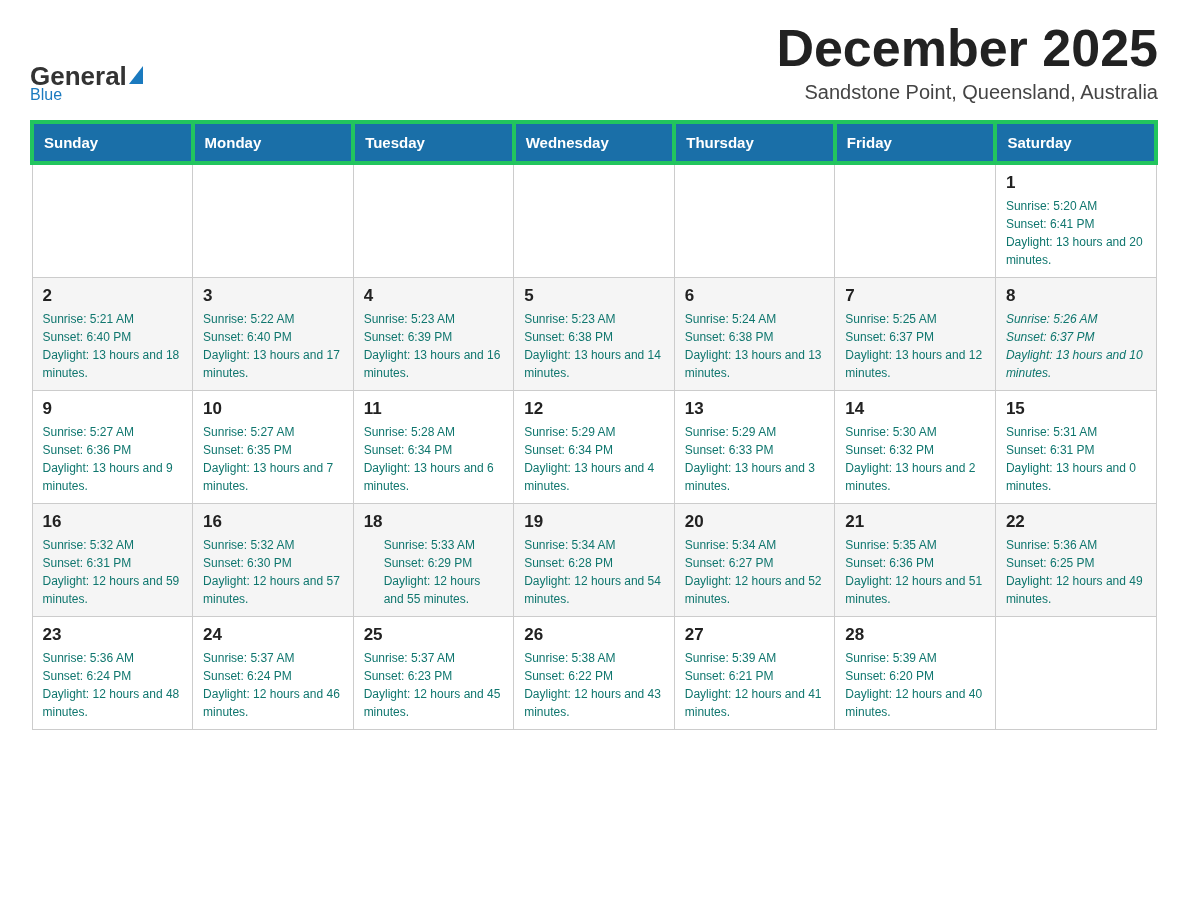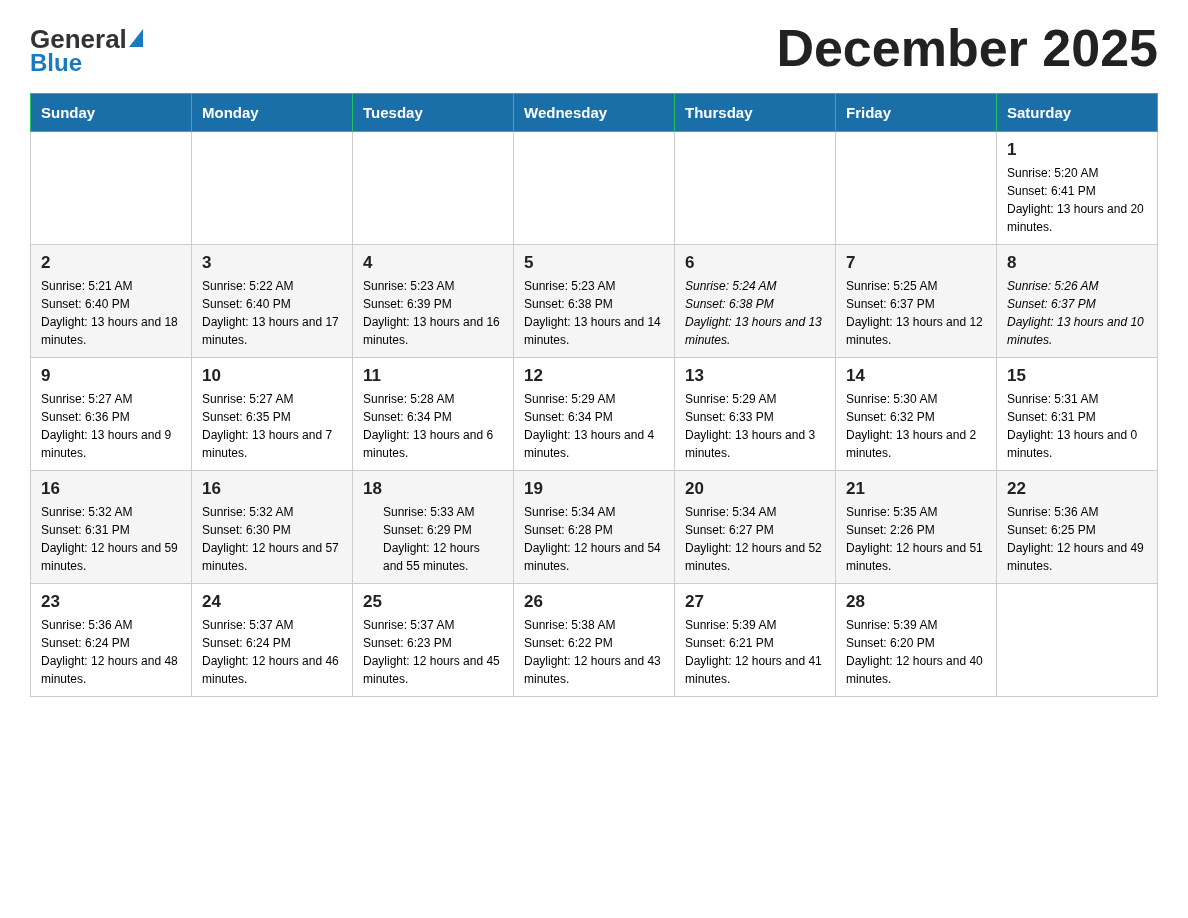--- a/index.html
+++ b/index.html
@@ -30,22 +30,22 @@
     }
     .logo-general .arrow {
       width: 0;
       height: 0;
       border-left: 14px solid transparent;
       border-bottom: 18px solid #1a7abf;
       margin-left: 2px;
       margin-top: -4px;
     }
     .logo-blue {
-      font-size: 24px;
-      font-weight: bold;
+      font-size: 16px;
+      font-weight: normal;
       color: #1a7abf;
       margin-top: -6px;
     }
     .title-section {
       text-align: right;
     }
     .month-title {
       font-size: 52px;
       font-weight: bold;
       color: #222;
@@ -60,41 +60,41 @@
       width: 100%;
       border-collapse: collapse;
     }
     .calendar thead tr th {
       background-color: #1a6fa8;
       color: #fff;
       font-size: 15px;
       font-weight: bold;
       padding: 10px 10px;
       text-align: left;
-      border: 1px solid #22c55e;
+      border: 4px solid #22c55e;
     }
     .calendar tbody tr td {
       vertical-align: top;
       padding: 8px 10px;
       border: 1px solid #ccc;
       width: 14.28%;
       min-height: 90px;
       font-size: 12.5px;
       color: #333;
     }
     .day-number {
       font-size: 17px;
       font-weight: bold;
       color: #222;
       display: block;
       margin-bottom: 4px;
     }
     .day-info {
       font-size: 12px;
-      color: #000000;
+      color: #0f766e;
       line-height: 1.5;
     }
     .empty-cell {
       background: #f9f9f9;
     }
     tbody tr:nth-child(odd) td {
       background-color: #fff;
     }
     tbody tr:nth-child(even) td {
       background-color: #f5f5f5;
@@ -109,20 +109,21 @@
 <div class="header">
   <div class="logo">
     <div class="logo-general">
       <span>General</span>
       <div class="arrow"></div>
     </div>
     <div class="logo-blue">Blue</div>
   </div>
   <div class="title-section">
     <div class="month-title">December 2025</div>
+    <div class="subtitle">Sandstone Point, Queensland, Australia</div>
   </div>
 </div>
 
 <table class="calendar">
   <thead>
     <tr>
     <th>Sunday</th>
         <th>Monday</th>
         <th>Tuesday</th>
         <th>Wednesday</th>
@@ -166,21 +167,21 @@
 Daylight: 13 hours and 16 minutes.</div>
         </td>
         <td>
           <span class="day-number">5</span>
           <div class="day-info" style="white-space: pre-line;">Sunrise: 5:23 AM
 Sunset: 6:38 PM
 Daylight: 13 hours and 14 minutes.</div>
         </td>
         <td>
           <span class="day-number">6</span>
-          <div class="day-info" style="white-space: pre-line; font-style: italic;">Sunrise: 5:24 AM
+          <div class="day-info" style="white-space: pre-line;">Sunrise: 5:24 AM
 Sunset: 6:38 PM
 Daylight: 13 hours and 13 minutes.</div>
         </td>
         <td>
           <span class="day-number">7</span>
           <div class="day-info" style="white-space: pre-line;">Sunrise: 5:25 AM
 Sunset: 6:37 PM
 Daylight: 13 hours and 12 minutes.</div>
         </td>
         <td>
@@ -261,21 +262,21 @@
         </td>
         <td>
           <span class="day-number">20</span>
           <div class="day-info" style="white-space: pre-line;">Sunrise: 5:34 AM
 Sunset: 6:27 PM
 Daylight: 12 hours and 52 minutes.</div>
         </td>
         <td>
           <span class="day-number">21</span>
           <div class="day-info" style="white-space: pre-line;">Sunrise: 5:35 AM
-Sunset: 2:26 PM
+Sunset: 6:36 PM
 Daylight: 12 hours and 51 minutes.</div>
         </td>
         <td>
           <span class="day-number">22</span>
           <div class="day-info" style="white-space: pre-line;">Sunrise: 5:36 AM
 Sunset: 6:25 PM
 Daylight: 12 hours and 49 minutes.</div>
         </td>
       </tr>
       <tr class="row-border-top">

